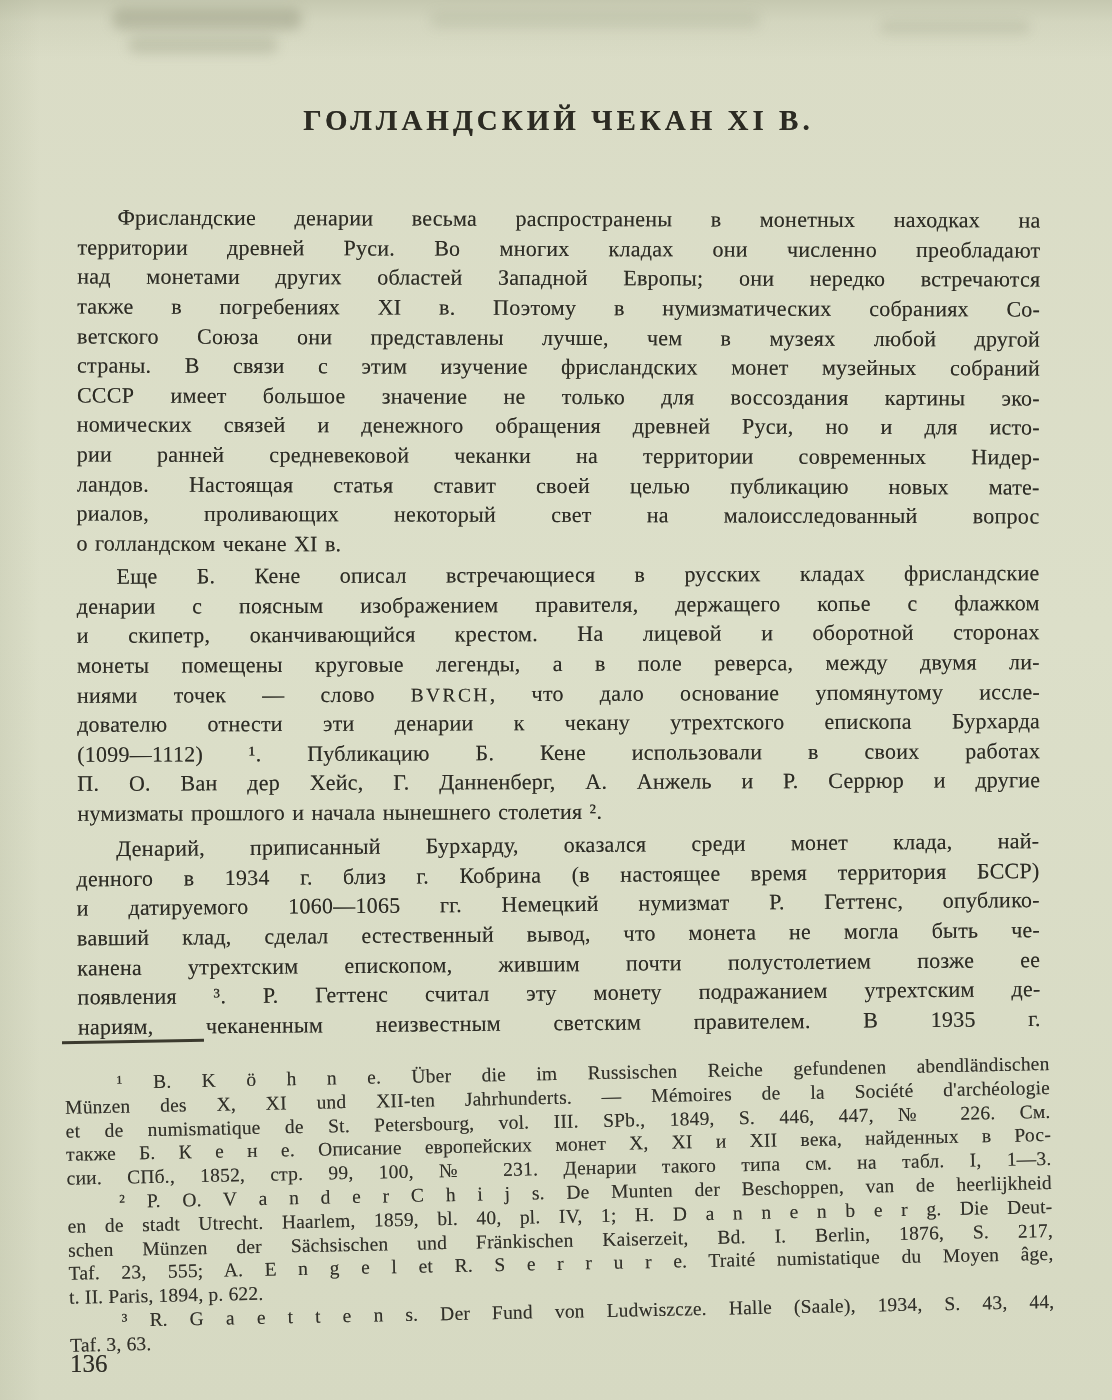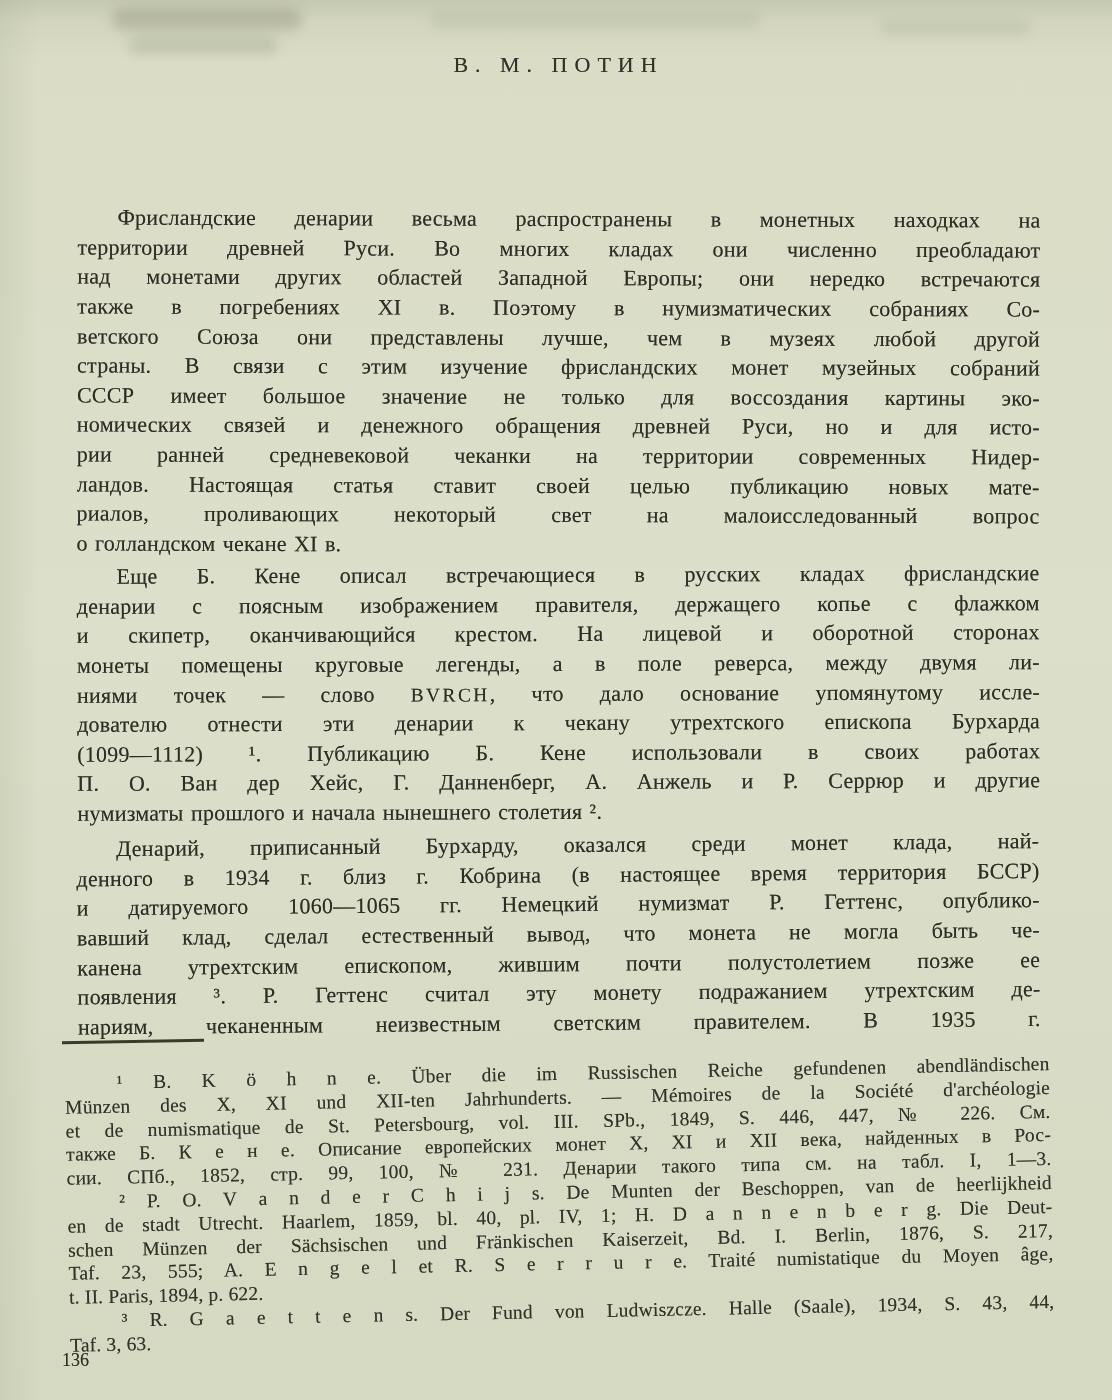--- a/index.html
+++ b/index.html
@@ -78,35 +78,35 @@
     font-size: 19.5px; letter-spacing: 0.2px;
     transform: rotate(-1.15deg); transform-origin: 100% 0;
     text-shadow: 0 0 0.4px rgba(45,44,37,0.5);
     color: #32312a;
   }
   .fline { height: 23.8px; line-height: 23.8px; white-space: nowrap; }
   .fline.j { text-align: justify; text-align-last: justify; white-space: normal; }
   .fline.indent { padding-left: 52px; }
 
   .pageno {
-    position: absolute; left: 62px; top: 1350px;
-    font-size: 18px; color: #2f2e27;
+    position: absolute; left: 70px; top: 1350px;
+    font-size: 25px; color: #2f2e27;
     text-shadow: 0 0 0.5px rgba(45,44,37,0.55);
   }
 </style>
 </head>
 <body>
 
 <div id="page">
   <div class="ghost g1"></div>
   <div class="ghost g2"></div>
   <div class="ghost g3"></div>
   <div class="ghost g4"></div>
 
-  <div class="author">В. М. ПОТИН</div>
+  <div class="title">ГОЛЛАНДСКИЙ ЧЕКАН XI В.</div>
 
   <div id="body-text">
       <div class="para1">
         <div class="bline indent j">Фрисландские денарии весьма распространены в монетных находках на</div>
         <div class="bline j">территории древней Руси. Во многих кладах они численно преобладают</div>
         <div class="bline j">над монетами других областей Западной Европы; они нередко встречаются</div>
         <div class="bline j">также в погребениях XI в. Поэтому в нумизматических собраниях Со-</div>
         <div class="bline j">ветского Союза они представлены лучше, чем в музеях любой другой</div>
         <div class="bline j">страны. В связи с этим изучение фрисландских монет музейных собраний</div>
         <div class="bline j">СССР имеет большое значение не только для воссоздания картины эко-</div>

